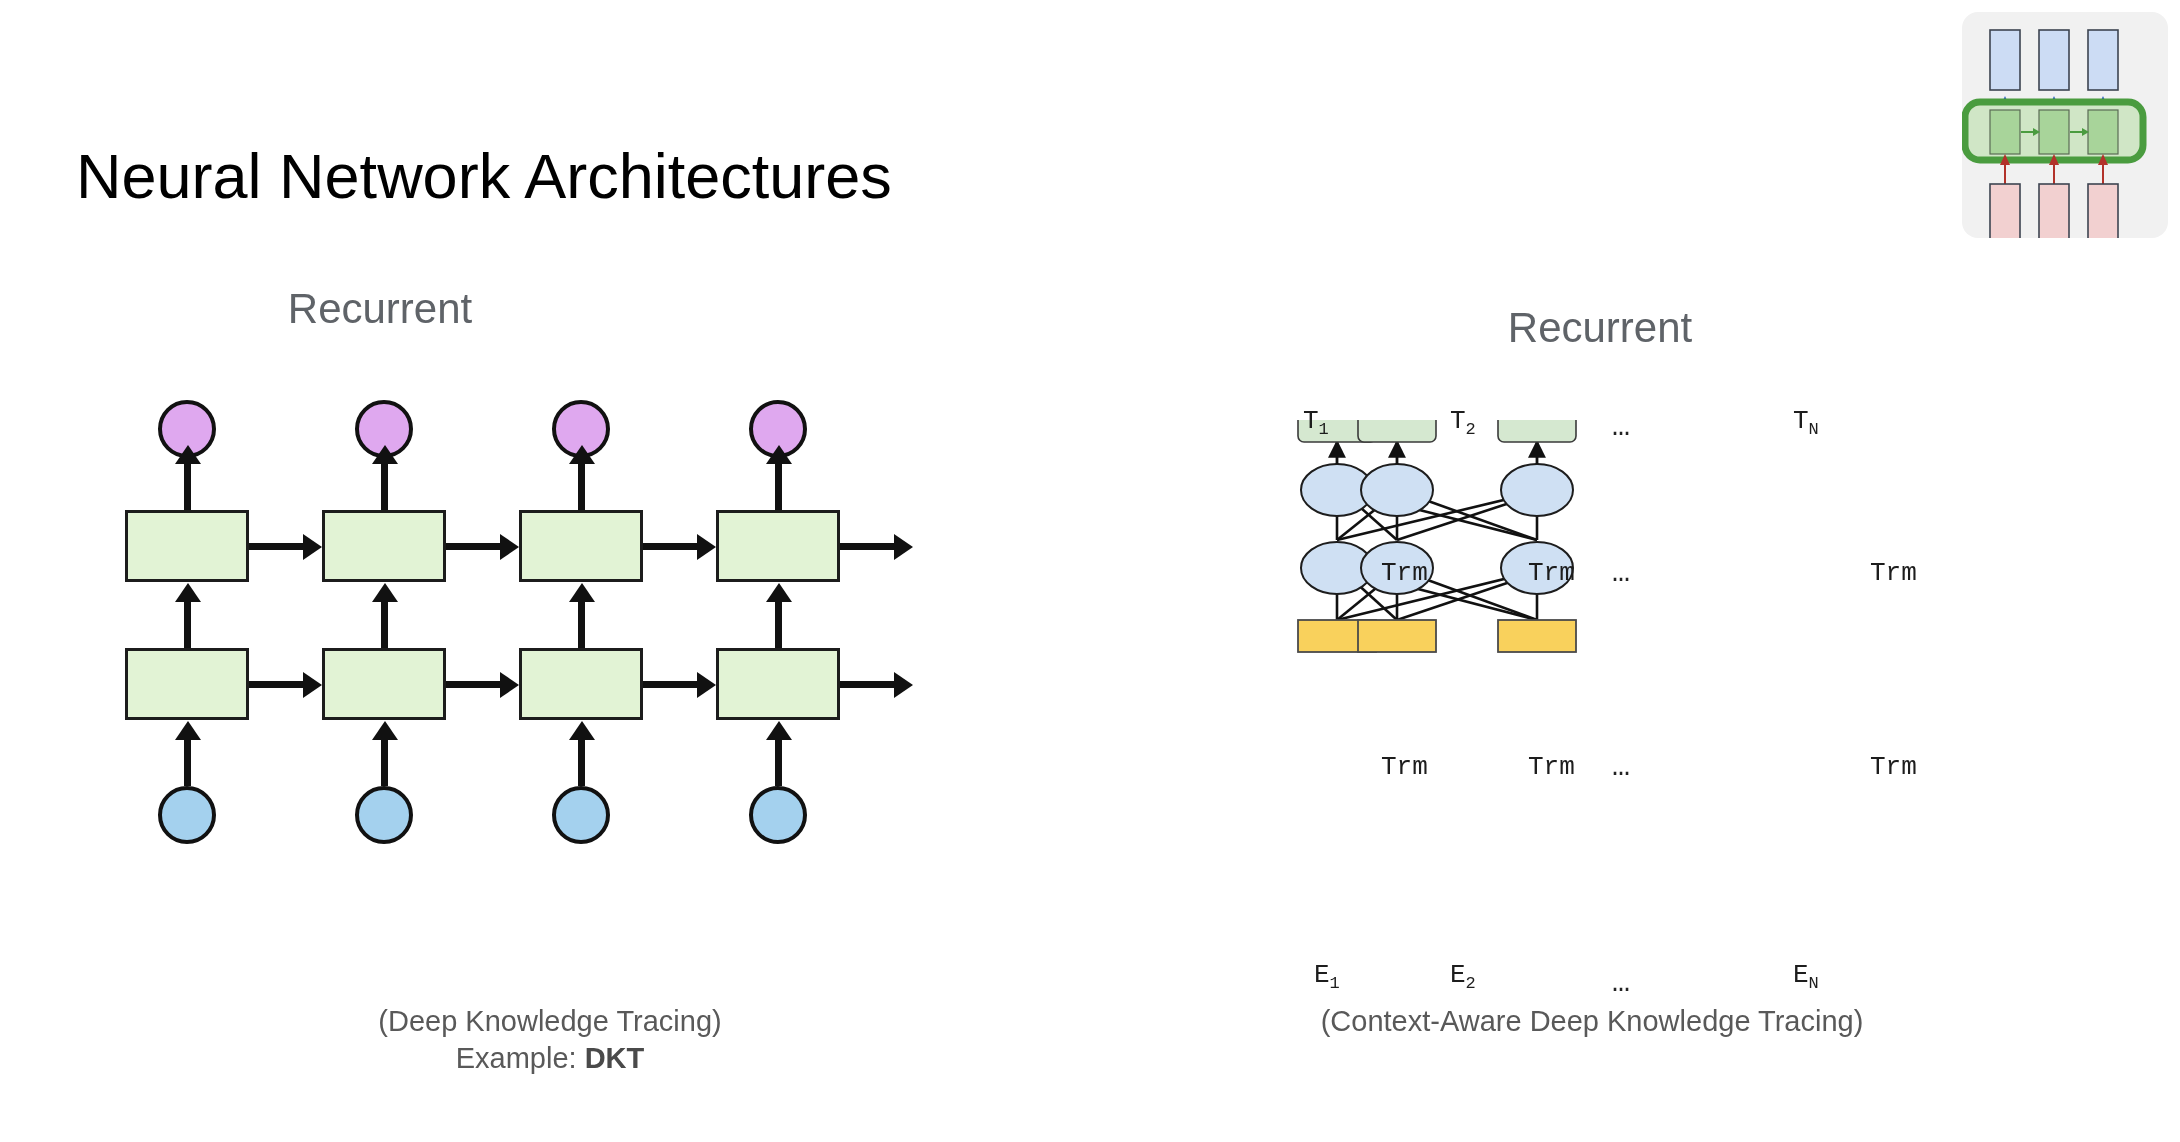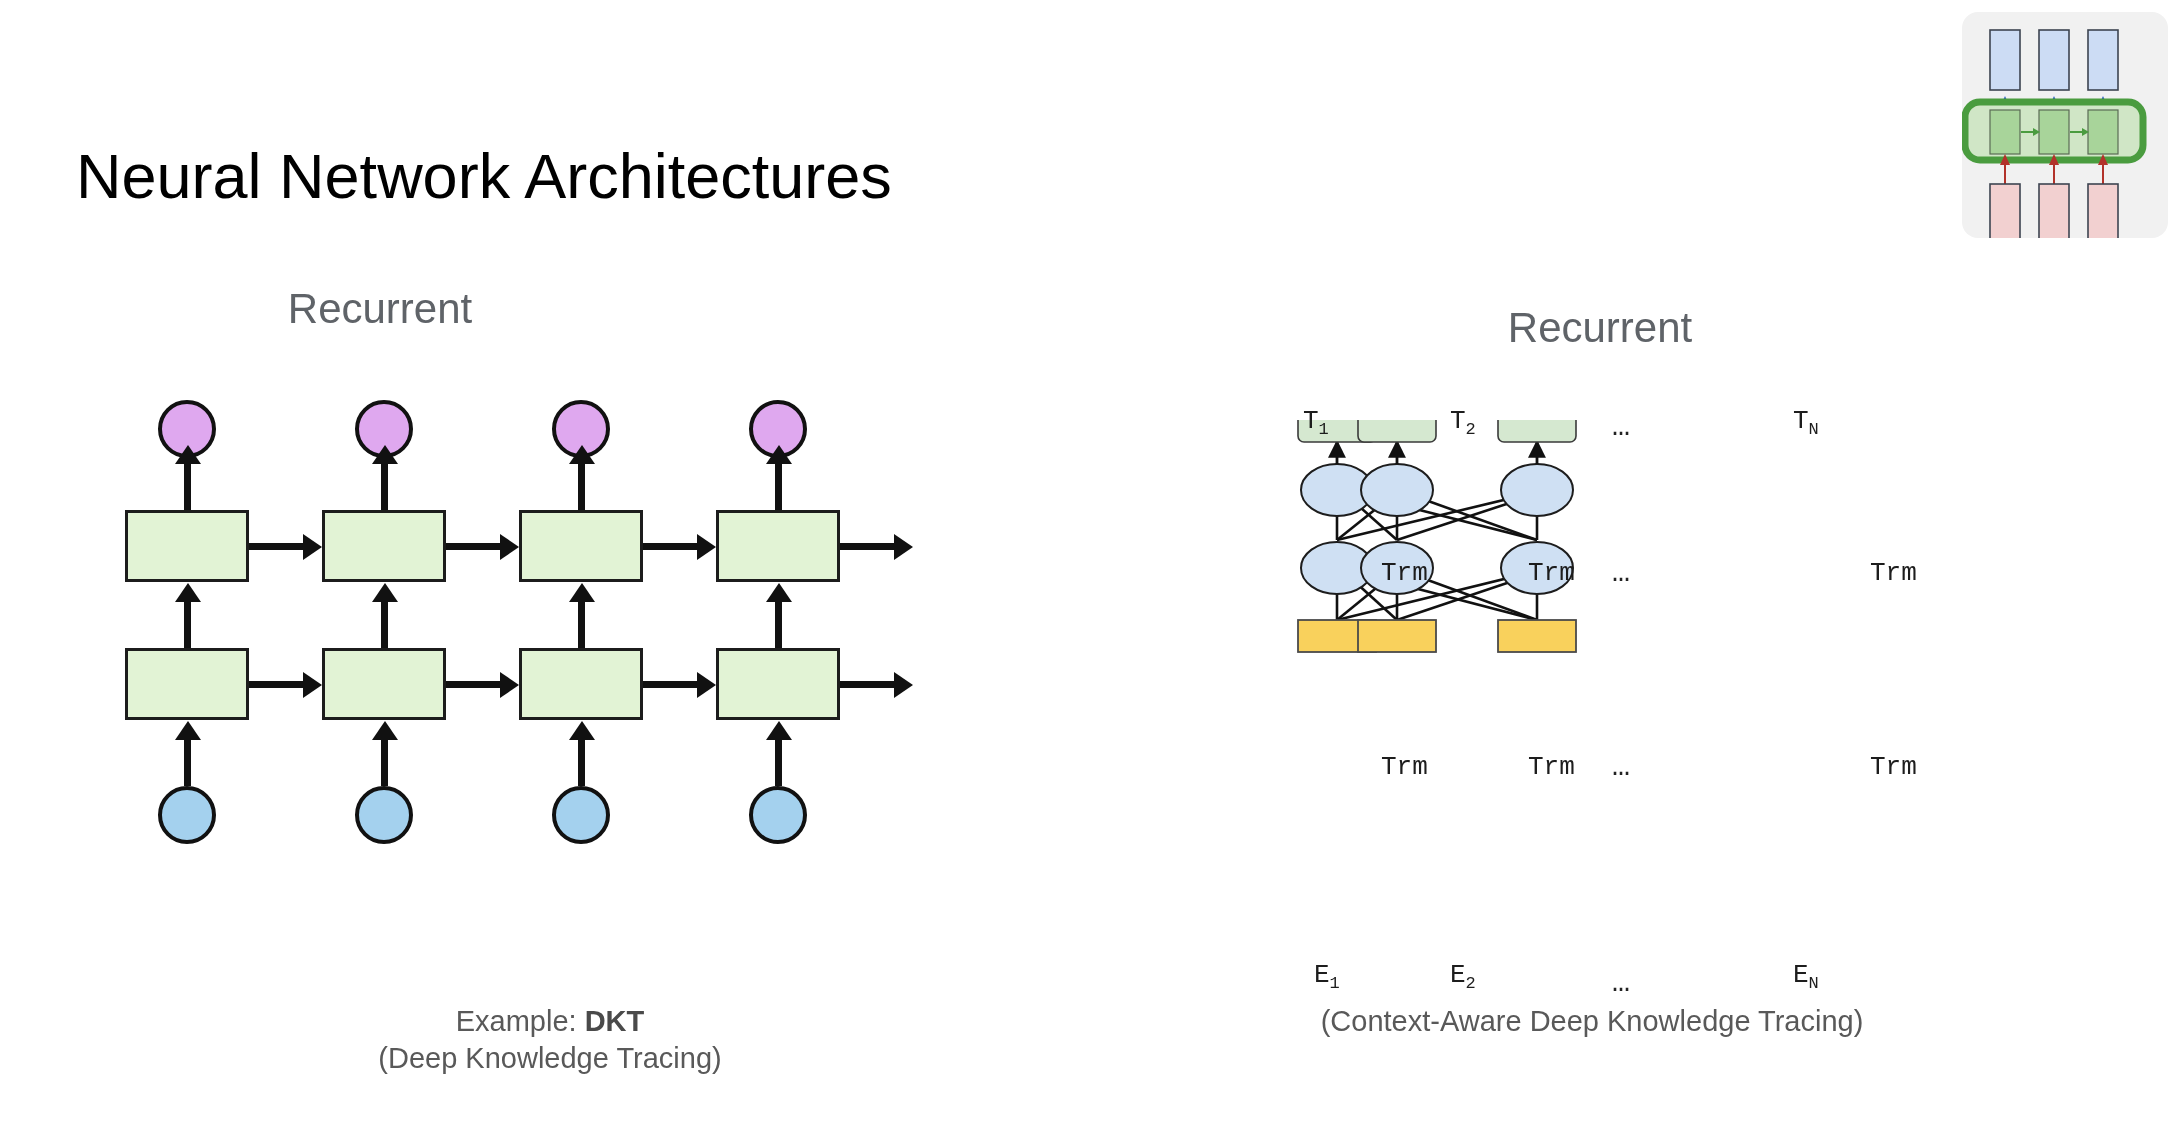--- a/index.html
+++ b/index.html
@@ -288,22 +288,22 @@
   <div class="bert-dots" style="left:322px; top:332px;">…</div>
   <div class="bert-label" style="left:580px; top:334px;">Trm</div>
 
   <div class="bert-label" style="left:24px;  top:542px;">E<sub>1</sub></div>
   <div class="bert-label" style="left:160px; top:542px;">E<sub>2</sub></div>
   <div class="bert-dots" style="left:322px; top:548px;">…</div>
   <div class="bert-label" style="left:503px; top:542px;">E<sub>N</sub></div>
 </div>
 
 <div id="caption-left" class="caption">
+  <div>(Deep Knowledge Tracing)</div>
   <div><span>Example: </span><b>DKT</b></div>
-  <div>(Deep Knowledge Tracing)</div>
 </div>
 
 <div id="caption-right" class="caption">
   <div>(Context-Aware Deep Knowledge Tracing)</div>
 </div>
 
 <div id="thumbnail">
   <svg id="thumb-svg" width="206" height="226" viewBox="0 0 206 226">
 
     <g>

